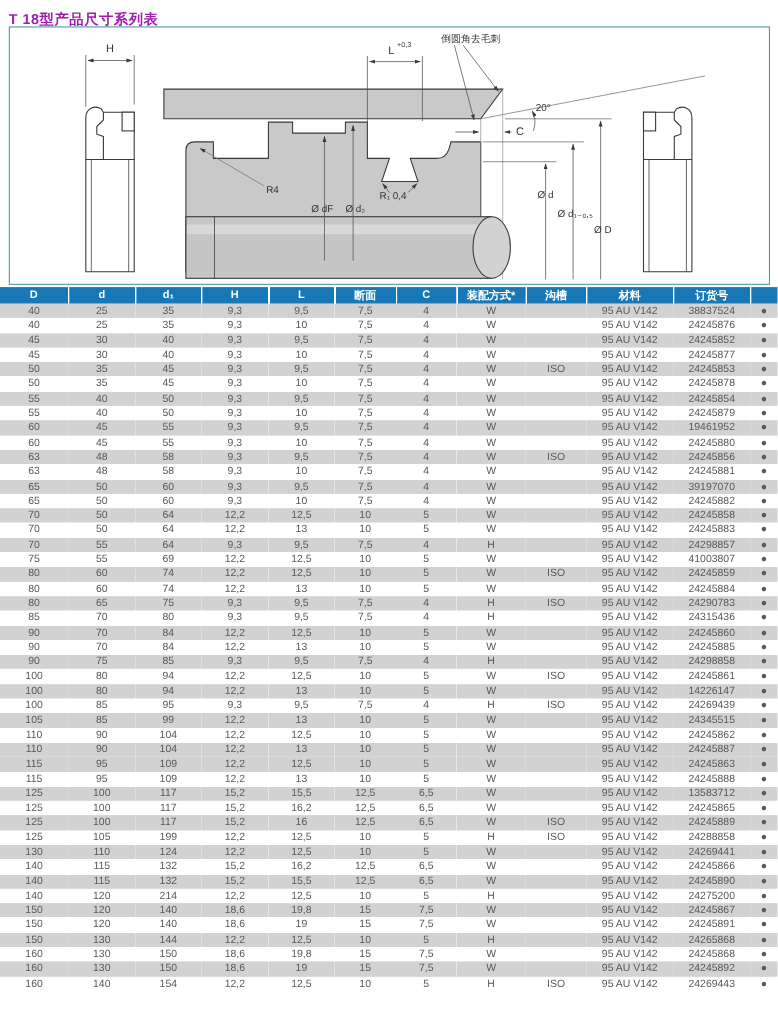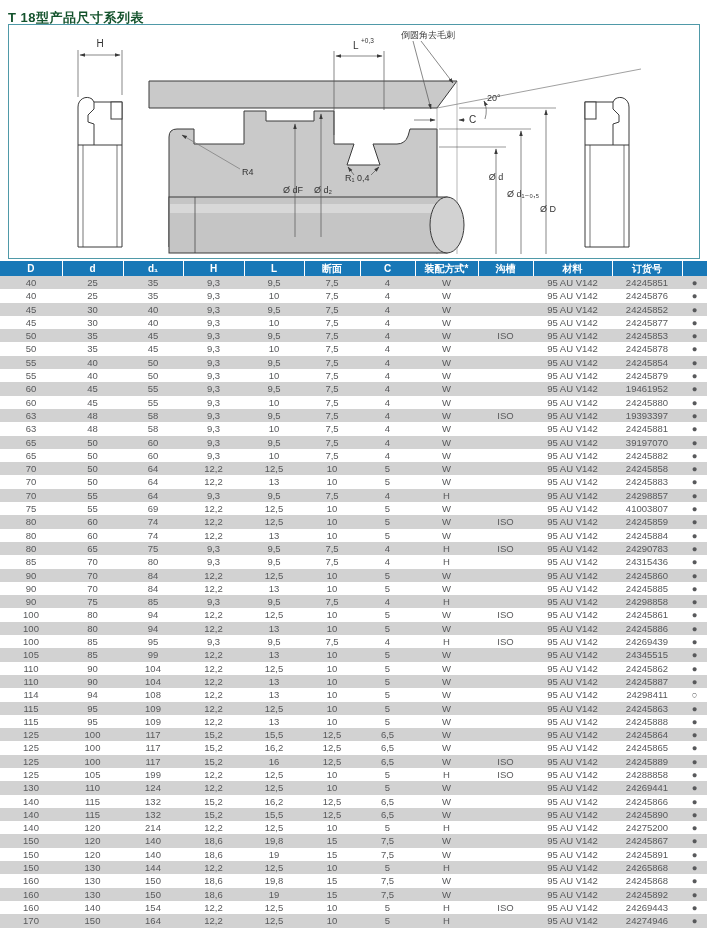--- a/index.html
+++ b/index.html
@@ -1,18 +1,18 @@
 <!DOCTYPE html>
 <html><head>
 <meta charset="utf-8">
 <style>
   html,body{margin:0;padding:0;background:#fff;width:707px;height:938px;overflow:hidden;
             font-family:"Liberation Sans","DejaVu Sans",sans-serif;}
   .page-title{padding:9px 0 0 8px;height:24px;box-sizing:border-box;
-              color:#14532d;font-size:13px;font-weight:bold;letter-spacing:.5px;}
+              color:#a21caf;font-size:13px;font-weight:bold;letter-spacing:.5px;}
   .draw-box{margin-left:8px;width:690px;height:233px;border:1px solid #4f99a8;background:#fff;}
   table.size-table{border-collapse:collapse;table-layout:fixed;width:707px;margin-top:2px;}
   table.size-table th{background:#1878b7;color:#fff;font-size:10px;font-weight:bold;
       height:15px;padding:0;border-right:1px solid #fff;text-align:center;white-space:nowrap;overflow:hidden;}
   table.size-table th:last-child{border-right:none;}
   table.size-table td{font-size:9.5px;color:#58595b;text-align:center;height:13.3px;
       line-height:13.3px;padding:0;white-space:nowrap;overflow:hidden;}
   tr.odd{background:#d2d2d2;}
   tr.even{background:#ffffff;}
   td.marker{font-size:8.5px;color:#141414;}
@@ -152,21 +152,21 @@
         <td>40</td>
         <td>25</td>
         <td>35</td>
         <td>9,3</td>
         <td>9,5</td>
         <td>7,5</td>
         <td>4</td>
         <td>W</td>
         <td></td>
         <td>95 AU V142</td>
-        <td>24245851</td>
+        <td>38837524</td>
         <td class="marker">●</td>
       </tr>
       <tr class="even">
         <td>40</td>
         <td>25</td>
         <td>35</td>
         <td>9,3</td>
         <td>10</td>
         <td>7,5</td>
         <td>4</td>
@@ -292,21 +292,21 @@
         <td>63</td>
         <td>48</td>
         <td>58</td>
         <td>9,3</td>
         <td>9,5</td>
         <td>7,5</td>
         <td>4</td>
         <td>W</td>
         <td>ISO</td>
         <td>95 AU V142</td>
-        <td>19393397</td>
+        <td>24245856</td>
         <td class="marker">●</td>
       </tr>
       <tr class="even">
         <td>63</td>
         <td>48</td>
         <td>58</td>
         <td>9,3</td>
         <td>10</td>
         <td>7,5</td>
         <td>4</td>
@@ -516,21 +516,21 @@
         <td>100</td>
         <td>80</td>
         <td>94</td>
         <td>12,2</td>
         <td>13</td>
         <td>10</td>
         <td>5</td>
         <td>W</td>
         <td></td>
         <td>95 AU V142</td>
-        <td>24245886</td>
+        <td>14226147</td>
         <td class="marker">●</td>
       </tr>
       <tr class="even">
         <td>100</td>
         <td>85</td>
         <td>95</td>
         <td>9,3</td>
         <td>9,5</td>
         <td>7,5</td>
         <td>4</td>
@@ -574,34 +574,20 @@
         <td>104</td>
         <td>12,2</td>
         <td>13</td>
         <td>10</td>
         <td>5</td>
         <td>W</td>
         <td></td>
         <td>95 AU V142</td>
         <td>24245887</td>
         <td class="marker">●</td>
-      </tr>
-      <tr class="even">
-        <td>114</td>
-        <td>94</td>
-        <td>108</td>
-        <td>12,2</td>
-        <td>13</td>
-        <td>10</td>
-        <td>5</td>
-        <td>W</td>
-        <td></td>
-        <td>95 AU V142</td>
-        <td>24298411</td>
-        <td class="marker">○</td>
       </tr>
       <tr class="odd">
         <td>115</td>
         <td>95</td>
         <td>109</td>
         <td>12,2</td>
         <td>12,5</td>
         <td>10</td>
         <td>5</td>
         <td>W</td>
@@ -628,21 +614,21 @@
         <td>125</td>
         <td>100</td>
         <td>117</td>
         <td>15,2</td>
         <td>15,5</td>
         <td>12,5</td>
         <td>6,5</td>
         <td>W</td>
         <td></td>
         <td>95 AU V142</td>
-        <td>24245864</td>
+        <td>13583712</td>
         <td class="marker">●</td>
       </tr>
       <tr class="even">
         <td>125</td>
         <td>100</td>
         <td>117</td>
         <td>15,2</td>
         <td>16,2</td>
         <td>12,5</td>
         <td>6,5</td>
@@ -813,28 +799,14 @@
         <td>12,2</td>
         <td>12,5</td>
         <td>10</td>
         <td>5</td>
         <td>H</td>
         <td>ISO</td>
         <td>95 AU V142</td>
         <td>24269443</td>
         <td class="marker">●</td>
       </tr>
-      <tr class="odd">
-        <td>170</td>
-        <td>150</td>
-        <td>164</td>
-        <td>12,2</td>
-        <td>12,5</td>
-        <td>10</td>
-        <td>5</td>
-        <td>H</td>
-        <td></td>
-        <td>95 AU V142</td>
-        <td>24274946</td>
-        <td class="marker">●</td>
-      </tr>
     </tbody>
 </table>
 
 </body></html>

